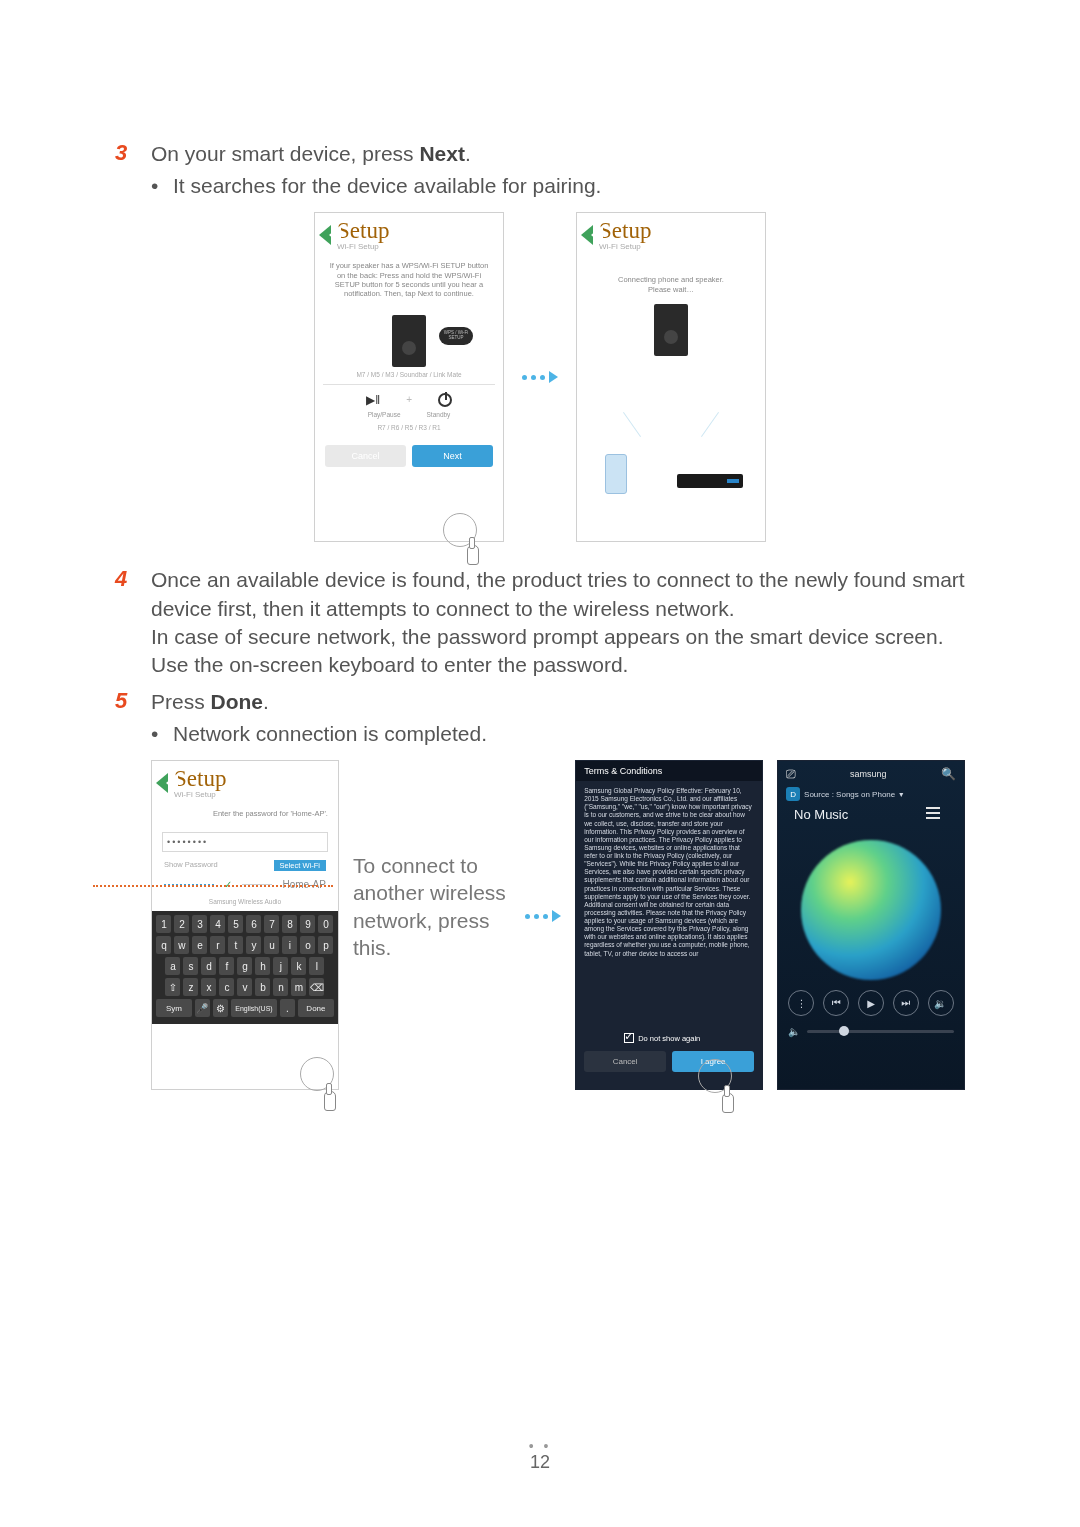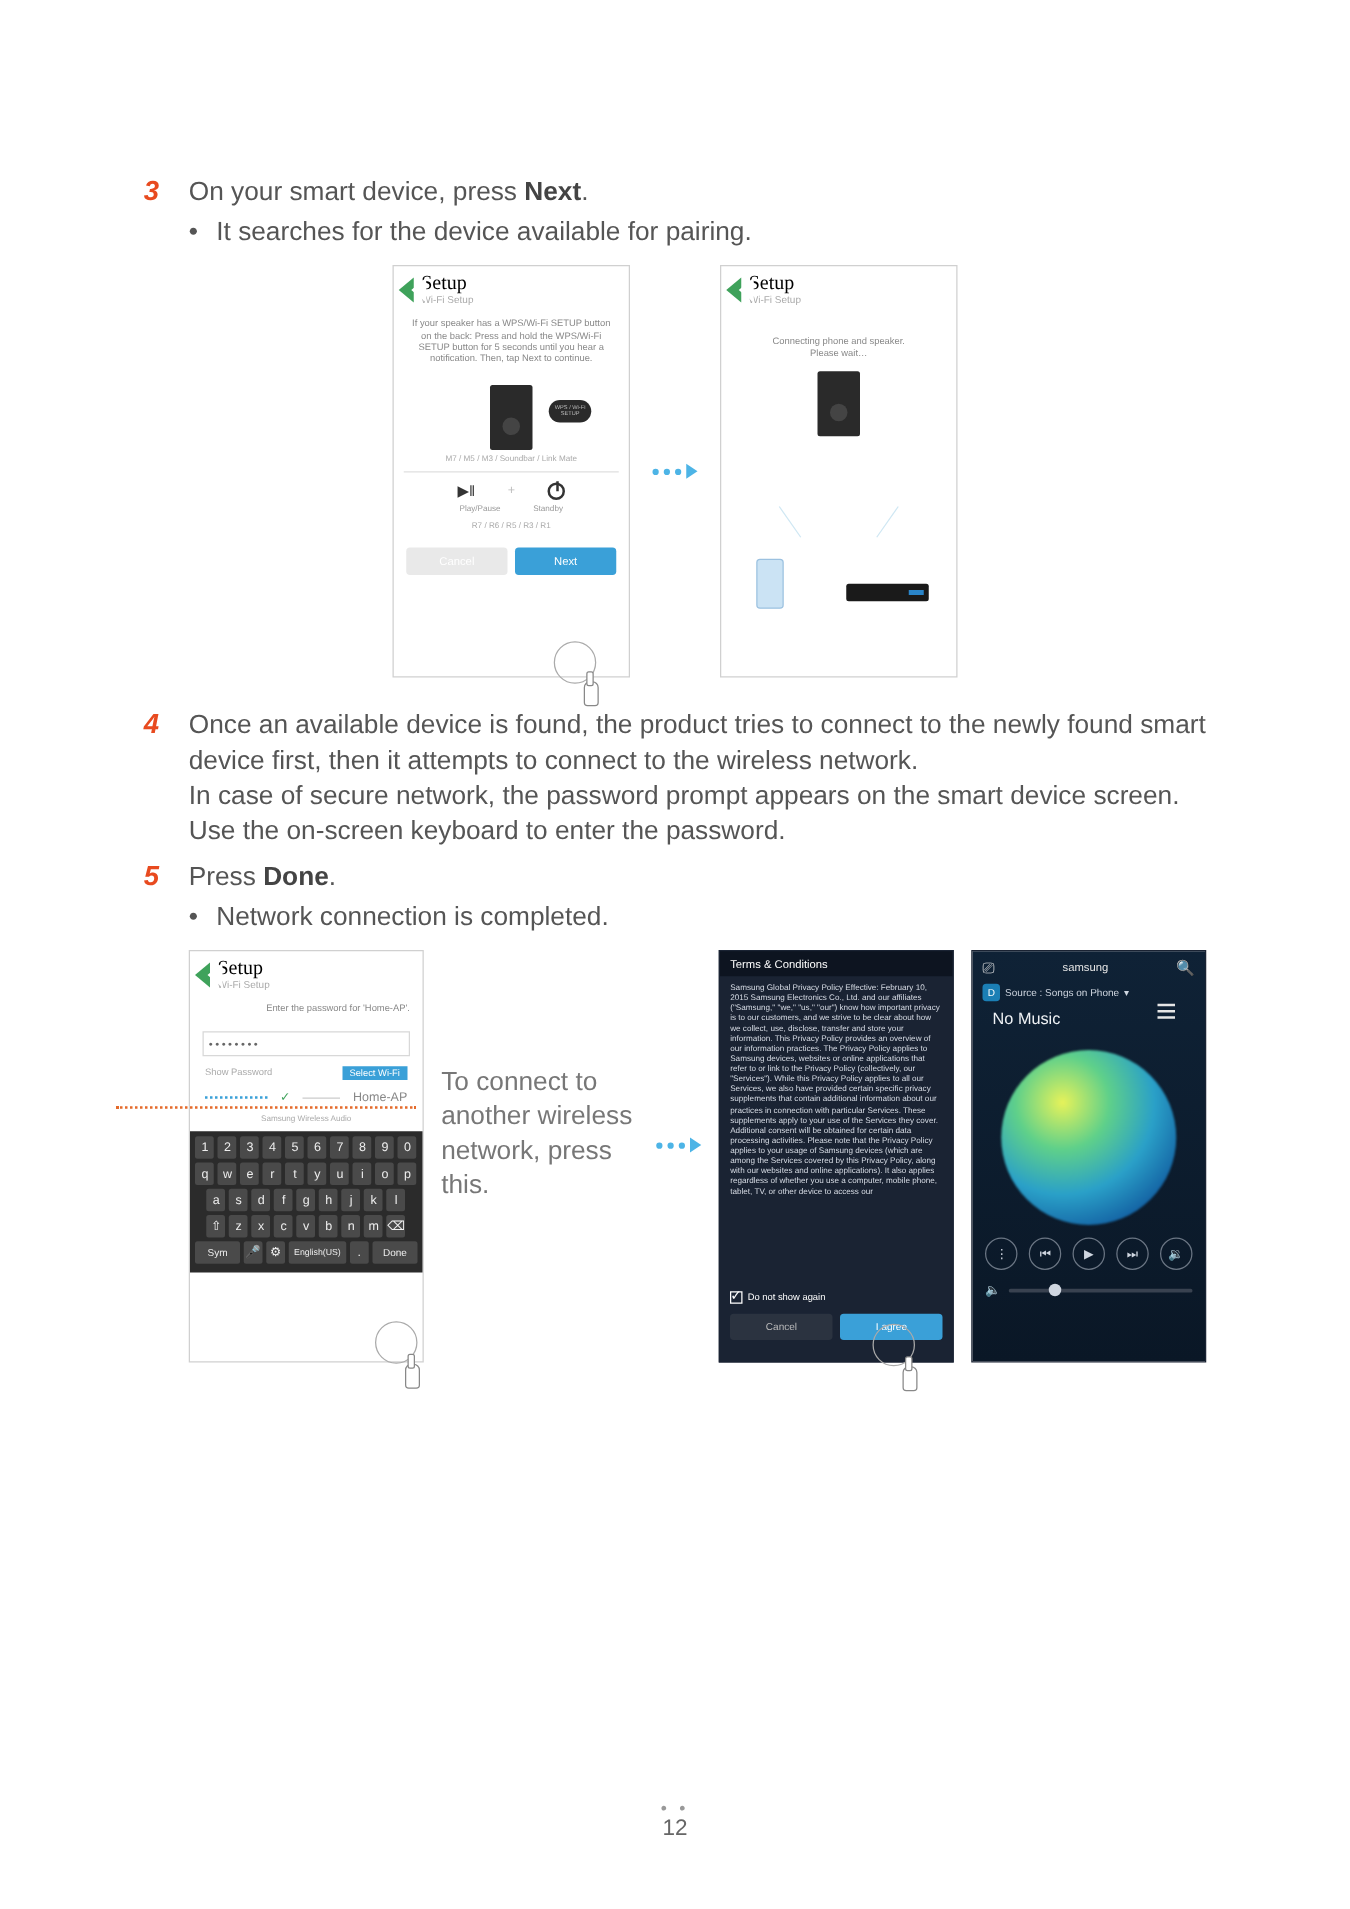--- a/index.html
+++ b/index.html
@@ -84,21 +84,21 @@
     border-right:12px solid #3fa25b;
     position:relative;
   }
   .back-arrow:after{
     content:"";position:absolute;left:10px;top:-10px;
     width:0;height:0;
     border-top:10px solid transparent;
     border-bottom:10px solid transparent;
     border-right:12px solid #fff;
   }
-  .setup-title { font-family: Georgia, serif; font-size:16px; color:#000000; line-height:1; }
+  .setup-title { font-family: Georgia, serif; font-size:23px; color:#a16207; line-height:1; }
   .setup-sub   { font-size:8px; color:#aaa; }
   .instr { text-align:center; padding:6px 10px; font-size:7.5px; color:#888; line-height:1.25;}
   .spk-box {
     width:34px;height:52px;margin:10px auto 4px auto;background:#2a2a2a;border-radius:2px;position:relative;
   }
   .spk-box .cone{width:14px;height:14px;border-radius:50%;background:#444;position:absolute;left:10px;top:26px;}
   .wps-badge{
     position:absolute; left:66%; top:12px; width:34px;height:18px;border-radius:9px;background:#2a2a2a;font-size:4.5px;color:#bbb;display:flex;align-items:center;justify-content:center;text-align:center;line-height:1;
   }
   .model-line{font-size:6.5px;text-align:center;color:#aaa;margin-bottom:6px;}
@@ -146,21 +146,21 @@
   .key.wide{width:36px;font-size:8px;}
 
   
   .annot{
     font-size:21px;color:#777;line-height:1.3;
   }
 
   
   .tc-head{background:#0d1420;color:#fff;font-size:9px;padding:5px 8px;}
   .tc-body{font-size:6.5px;color:#d6dbe4;padding:6px 8px;line-height:1.25;height:252px;overflow:hidden;}
-  .tc-check{display:flex;align-items:flex-start;gap:4px;font-size:7.5px;color:#fff;padding:0 8px 4px 8px;}
+  .tc-check{display:flex;align-items:center;gap:4px;font-size:7.5px;color:#fff;padding:0 8px 4px 8px;margin-left:40px;}
   .tc-box{width:10px;height:10px;border:1px solid #fff;position:relative;}
   .tc-box:after{content:"✓";position:absolute;left:-1px;top:-4px;color:#fff;font-size:11px;}
   .tc-btns{display:flex;gap:6px;padding:4px 8px 8px 8px;}
   .tc-btns .pill{font-size:8px;}
   .tc-btns .agree{background:#3aa0d8;color:#fff;}
   .tc-btns .canc{background:#2b3340;color:#bbb;}
 
   
   .radial{
     width:140px;height:140px;border-radius:50%;
@@ -417,21 +417,21 @@
       <div class="pl-top">
         <span style="font-size:12px;">⎚</span>
         <span>samsung</span>
         <span style="font-size:12px;">🔍</span>
       </div>
       <div class="pl-src">
         <div class="src-badge">D</div>
         <span>Source : Songs on Phone</span>
         <span>▾</span>
       </div>
-      <div style="display:flex;align-items:flex-start;justify-content:space-between;padding:2px 24px 0 8px;">
+      <div style="display:flex;align-items:center;justify-content:space-between;padding:2px 24px 0 8px;">
         <div class="no-music">No Music</div>
         <div class="hamb">
             <span></span>
             <span></span>
             <span></span>
           </div>
       </div>
       <div class="radial"></div>
       <div class="controls">
         <div class="ctrl">⋮</div>

